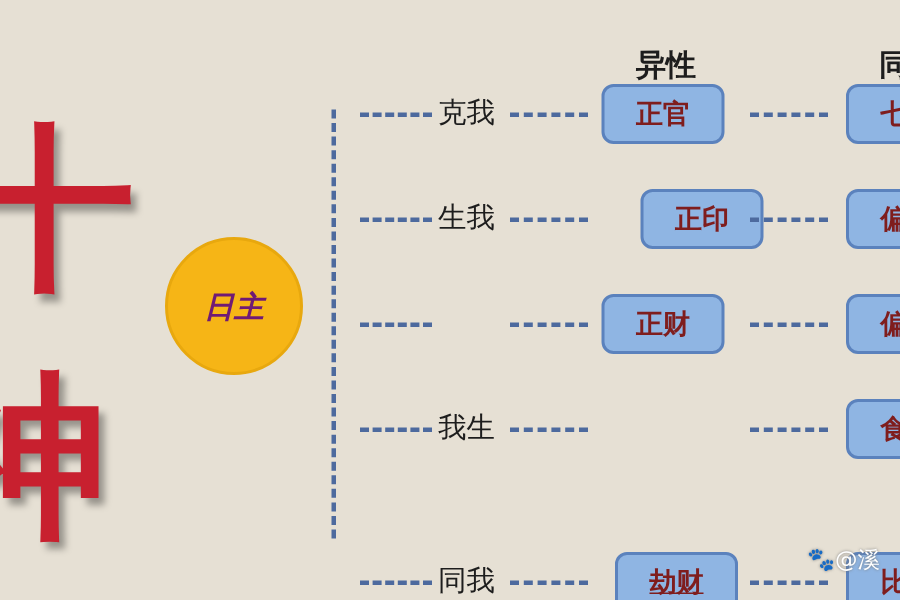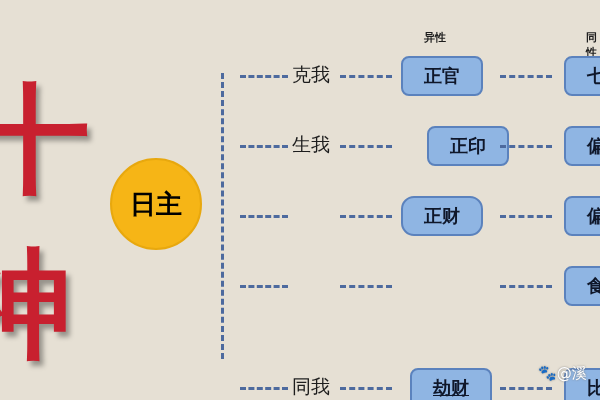--- a/index.html
+++ b/index.html
@@ -1,26 +1,26 @@
 <!DOCTYPE html>
 <html><head>
 <meta charset="utf-8">
 <style>
   html,body{margin:0;padding:0;}
   body{width:600px;height:400px;overflow:hidden;background:#e6e0d4;position:relative;font-family:"DejaVu Sans",sans-serif;}
   .big{position:absolute;color:#c8202f;font-family:"DejaVu Serif",serif;font-weight:bold;text-shadow:4px 5px 5px rgba(0,0,0,.35);line-height:1;}
   .big1{left:-28px;top:80px;font-size:118px;}
   .big2{left:-46px;top:245px;font-size:118px;}
-  .sun{position:absolute;left:110px;top:158px;width:92px;height:92px;border-radius:50%;background:#f6b516;border:2px solid #e8a80e;box-sizing:border-box;display:flex;align-items:center;justify-content:center;color:#000000;font-weight:bold;font-size:26px;}
+  .sun{position:absolute;left:110px;top:158px;width:92px;height:92px;border-radius:50%;background:#f6b516;border:2px solid #e8a80e;box-sizing:border-box;display:flex;align-items:center;justify-content:center;color:#701a75;font-weight:bold;font-size:20px;font-style:italic;}
   .vline{position:absolute;left:221px;top:73px;height:286px;border-left:3px dashed #4d6a9e;}
-  .hdr{position:absolute;top:30px;font-weight:bold;font-size:11px;color:#1d1d1d;}
+  .hdr{position:absolute;top:30px;font-weight:bold;font-size:20px;color:#1d1d1d;}
   .row{position:absolute;left:0;width:600px;height:40px;}
   .dash{position:absolute;top:19px;height:0;border-top:3px dashed #4d6a9e;}
   .rel{position:absolute;left:292px;top:6px;font-size:19px;color:#1d1d1d;}
-  .box{position:absolute;top:0;width:82px;height:40px;background:#8fb5e3;border:2px solid #5b82bd;border-radius:8px;box-sizing:border-box;display:flex;align-items:center;justify-content:center;color:#0f172a;font-weight:bold;font-size:18px;overflow:hidden;}
+  .box{position:absolute;top:0;width:82px;height:40px;background:#8fb5e3;border:2px solid #5b82bd;border-radius:8px;box-sizing:border-box;display:flex;align-items:center;justify-content:center;color:#7f1d1d;font-weight:bold;font-size:18px;overflow:hidden;}
   .wm{position:absolute;left:538px;top:364px;font-size:15px;color:#fff;text-shadow:0 0 2px #777;}
 </style>
 </head>
 <body>
 
 <div class="big big1">十</div>
 <div class="big big2">神</div>
 
 <div class="sun">
     <span>日主</span>
@@ -45,27 +45,28 @@
   <span class="rel">生我</span>
   <div class="dash" style="left:340px;width:52px;"></div>
   <div class="box" style="left:401px;margin-left:26px;">正印</div>
   <div class="dash" style="left:500px;width:52px;"></div>
   <div class="box" style="left:564px;">偏印</div>
 </div>
 
 <div class="row" style="top:196px;">
   <div class="dash" style="left:240px;width:48px;"></div>
   <div class="dash" style="left:340px;width:52px;"></div>
-  <div class="box" style="left:401px;border-radius:13px;">正财</div>
+  <div class="box" style="left:401px;">正财</div>
   <div class="dash" style="left:500px;width:52px;"></div>
   <div class="box" style="left:564px;">偏财</div>
 </div>
 
 <div class="row" style="top:266px;">
   <div class="dash" style="left:240px;width:48px;"></div>
+  <span class="rel">我生</span>
   <div class="dash" style="left:340px;width:52px;"></div>
   <div class="dash" style="left:500px;width:52px;"></div>
   <div class="box" style="left:564px;">食神</div>
 </div>
 
 <div class="row" style="top:336px;margin-top:32px;">
   <div class="dash" style="left:240px;width:48px;"></div>
   <span class="rel">同我</span>
   <div class="dash" style="left:340px;width:52px;"></div>
   <div class="box" style="left:410px;text-decoration:underline;">劫财</div>

